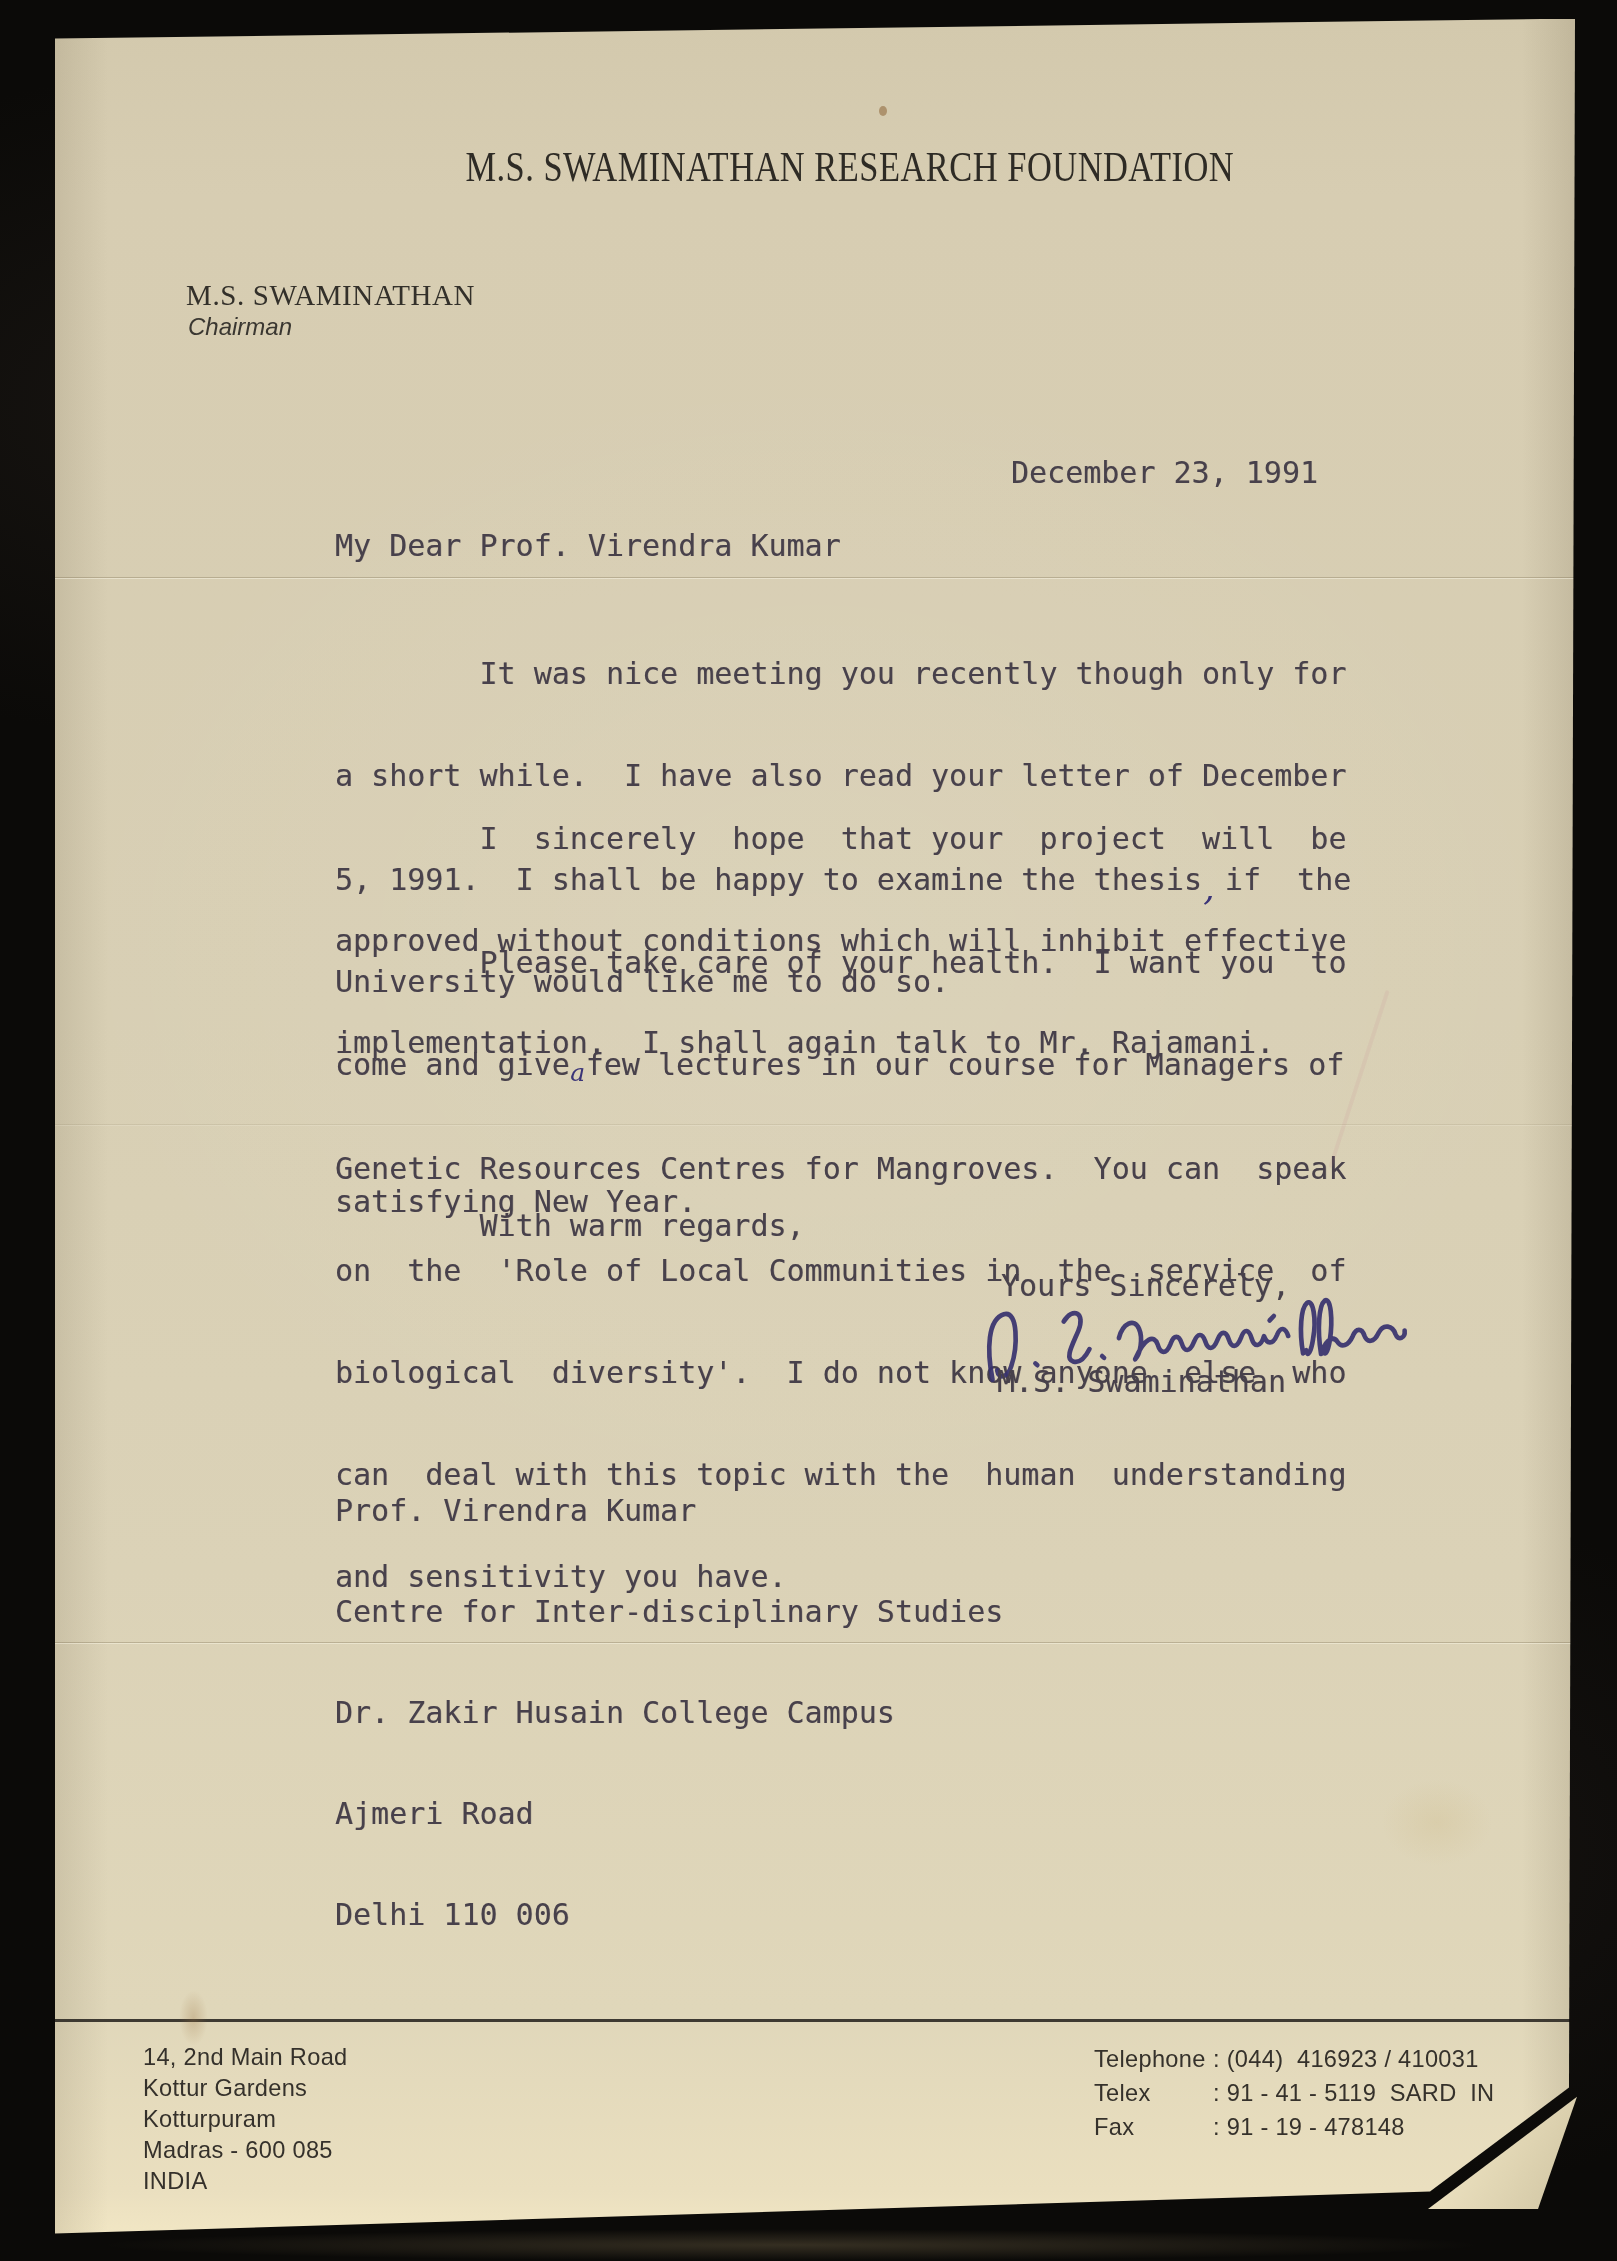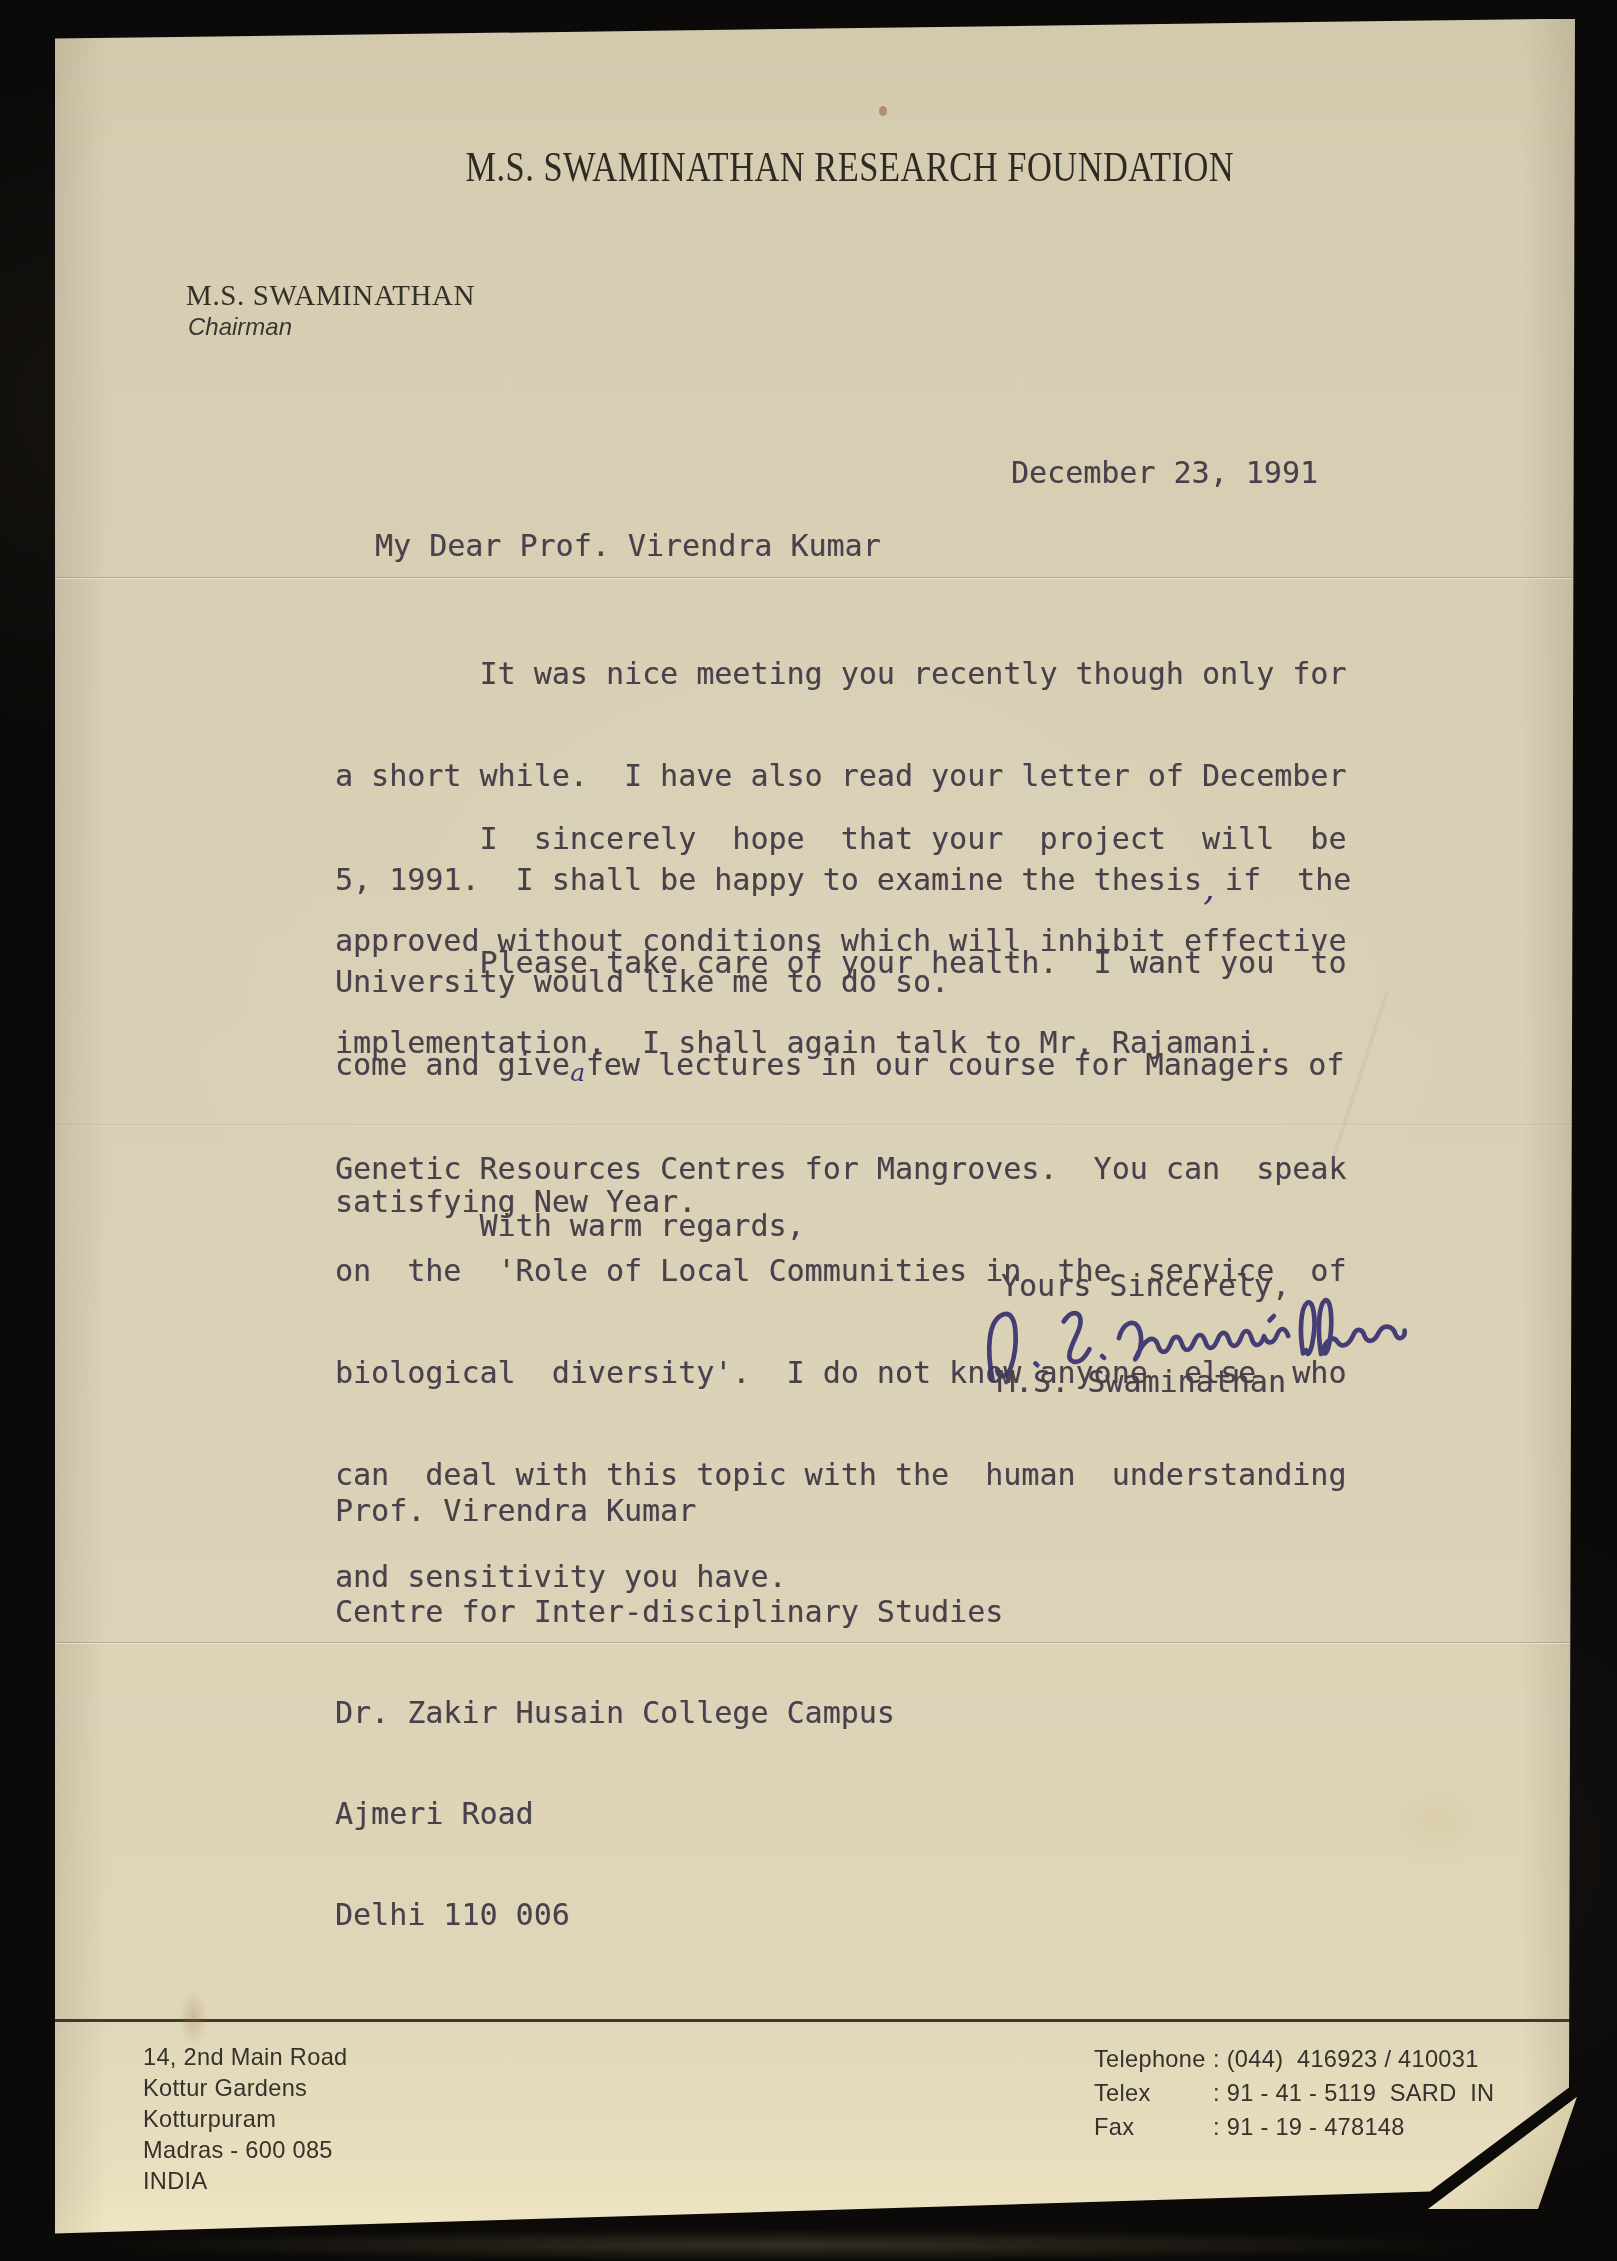--- a/index.html
+++ b/index.html
@@ -98,21 +98,21 @@
   </div>
   <div class="lh-name">M.S. SWAMINATHAN</div>
   <div class="lh-role">Chairman</div>
 
   <div class="crease crease-strong" style="top:558px;"></div>
   <div class="crease crease-faint" style="top:1105px;"></div>
   <div class="crease crease-strong" style="top:1623px;"></div>
 
   <div class="type tblock" style="left:956px;top:437px;">December 23, 1991</div>
 
-  <div class="type tblock" style="left:280px;top:510px;margin-left:40px;">My Dear Prof. Virendra Kumar</div>
+  <div class="type tblock" style="left:280px;top:510px;">My Dear Prof. Virendra Kumar</div>
 
   <div class="type tblock" style="left:280px;top:570px;">
     <div class="tline">        It was nice meeting you recently though only for</div>
     <div class="tline">a short while.  I have also read your letter of December</div>
     <div class="tline"><span>5, 1991.  I shall be happy to examine the thesis</span><span class="ink ink-comma">,</span><span>if  the</span></div>
     <div class="tline">University would like me to do so.</div>
   </div>
 
   <div class="type tblock" style="left:280px;top:735px;">
     <div class="tline">        I  sincerely  hope  that your  project  will  be</div>

